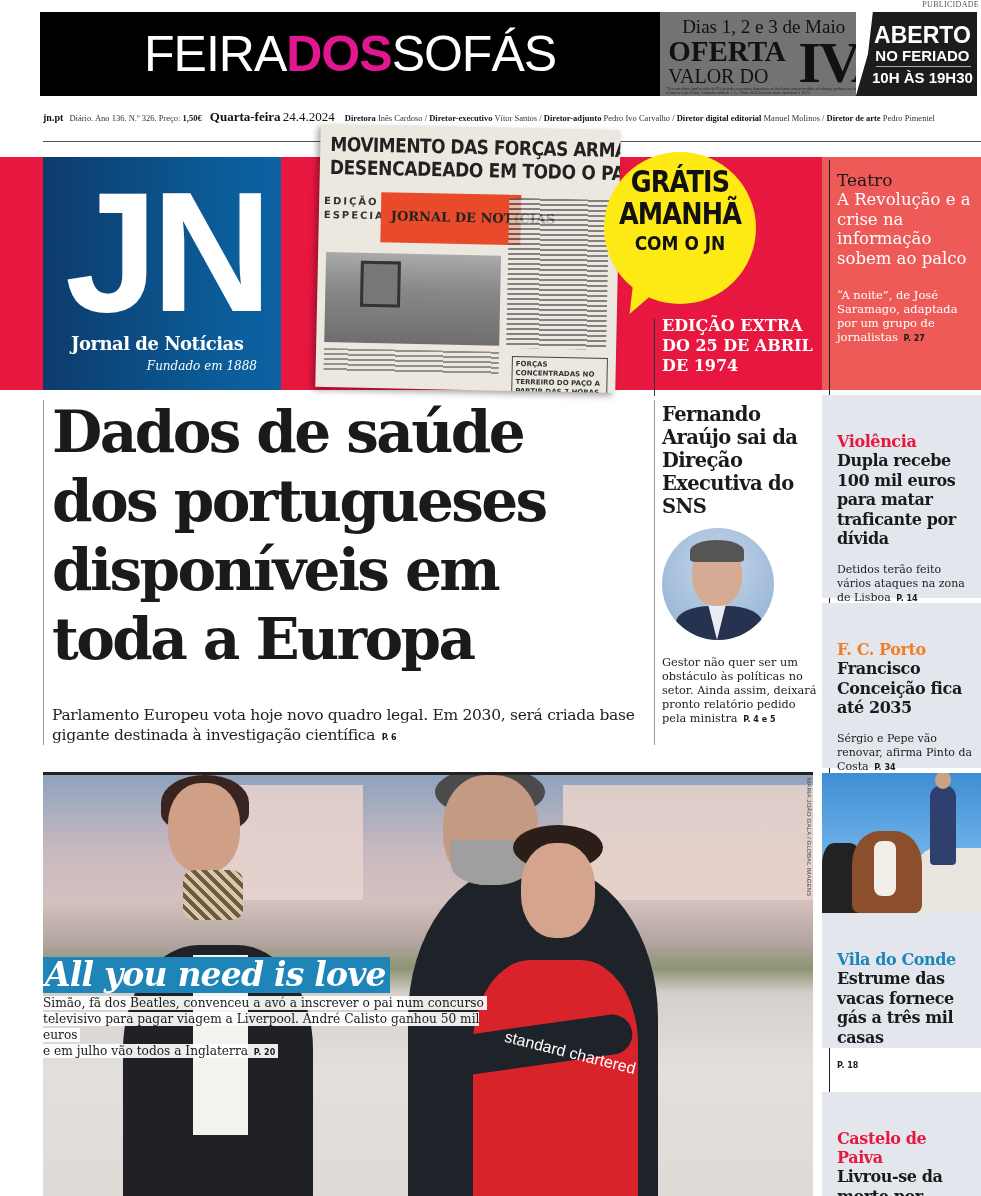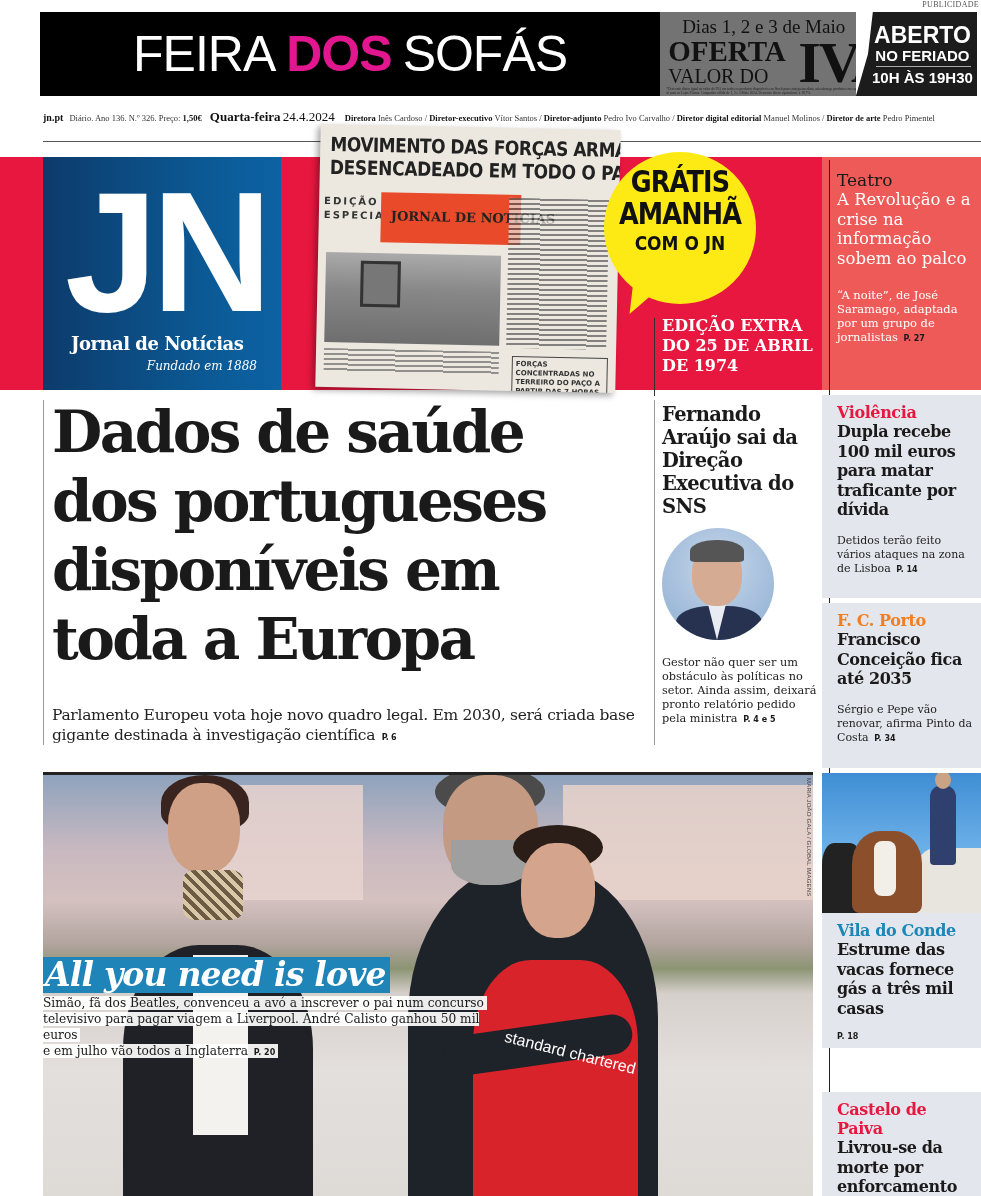--- a/index.html
+++ b/index.html
@@ -2,21 +2,21 @@
 <html><head>
 <meta charset="utf-8">
 <style>
   * { box-sizing: border-box; margin: 0; padding: 0; }
   html, body { width: 981px; height: 1196px; background: #ffffff; overflow: hidden; }
   body { position: relative; font-family: "DejaVu Serif", serif; color: #1a1a1a; }
 
   
   .publicidade { position: absolute; right: 2px; top: 0; font-size: 8px; color: #555; letter-spacing: 0.3px; font-family: "Liberation Serif", serif; }
   .ad { position: absolute; left: 40px; top: 12px; width: 937px; height: 84px; display: flex; }
-  .ad-left { width: 640px; height: 84px; background: #000; display: flex; align-items: center; justify-content: center; font-family: "Liberation Sans", sans-serif; font-size: 50px; letter-spacing: -1px; color: #fff; gap: 11px; }
+  .ad-left { width: 640px; height: 84px; background: #000; display: flex; align-items: center; justify-content: center; font-family: "Liberation Sans", sans-serif; font-size: 50px; letter-spacing: -1px; color: #fff; }
   .ad-left .pink { color: #e2178f; font-weight: bold; }
   .ad-mid { width: 202px; height: 84px; background: #737373; position: relative; font-family: Liberation Serif, serif; color: #111; overflow: hidden; }
   .ad-mid .dias { position: absolute; left: 22px; top: 4px; font-size: 19px; letter-spacing: 0; }
   .ad-mid .oferta { position: absolute; left: 8px; top: 25px; font-size: 29px; font-weight: bold; line-height: 1; }
   .ad-mid .valor { position: absolute; left: 8px; top: 53px; font-size: 20px; }
   .ad-mid .iva { position: absolute; left: 138px; top: 22px; font-size: 58px; font-weight: bold; line-height: 1; letter-spacing: -2px; }
   .ad-mid .fine { position: absolute; left: 6px; top: 76px; font-size: 3.5px; color: #222; width: 240px; line-height: 1; }
   .ad-right { width: 125px; height: 84px; background: #1c1c1c; color: #fff; font-family: "Liberation Sans", sans-serif; text-align: center; padding-top: 12px; clip-path: polygon(14% 0, 100% 0, 100% 100%, 0 100%, 10% 50%); }
   .ad-right .aberto { font-size: 23px; font-weight: bold; line-height: 1; padding-left: 12px; }
   .ad-right .feriado { font-size: 15px; font-weight: bold; padding-left: 12px; }
@@ -61,21 +61,21 @@
   
   .rail-line { position: absolute; left: 829px; top: 160px; width: 1px; height: 1036px; background: #222; }
   .teatro { position: absolute; left: 837px; top: 170px; width: 140px; font-family: "DejaVu Serif", serif; color: #fff; }
   .teatro .kicker { font-size: 17px; color: #1a1a1a; line-height: 20px; }
   .teatro .title { font-size: 16.5px; line-height: 19.5px; }
   .teatro .sub { font-size: 11.5px; line-height: 14px; margin-top: 20px; }
   .pg { font-family: "DejaVu Sans", sans-serif; font-weight: bold; font-size: 8px; color: #1a1a1a; margin-left: 2px; }
 
   .rail-card { position: absolute; left: 822px; width: 159px; background: #e3e6ec; }
   .rail-card .inner { padding: 8px 6px 0 15px; font-family: "DejaVu Serif", serif; }
-  .rail-card .kicker { font-size: 16px; line-height: 19px; font-weight: bold; letter-spacing: -0.4px; }
+  .rail-card .kicker { font-size: 16px; line-height: 19px; font-weight: bold; letter-spacing: -0.4px; margin-top: 29px; }
   .rail-card .title { font-size: 16px; line-height: 19.5px; font-weight: bold; color: #1a1a1a; letter-spacing: -0.4px; }
   .rail-card .sub { font-size: 11px; line-height: 14px; color: #222; margin-top: 14px; }
   .k-red { color: #e8173f; }
   .k-orange { color: #f07e22; }
   .k-blue { color: #1b86b8; }
   .card-violencia { top: 395px; height: 203px; }
   .card-porto { top: 603px; height: 165px; }
   .card-vila { top: 773px; height: 275px; }
   .card-castelo { top: 1092px; height: 143px; }
   .cow-photo { position: absolute; left: 0; top: 0; width: 159px; height: 140px; background: linear-gradient(180deg, #3f8ed4 0%, #6cb0e8 55%, #7ea86a 88%, #5e7a48 100%); overflow: hidden; }

